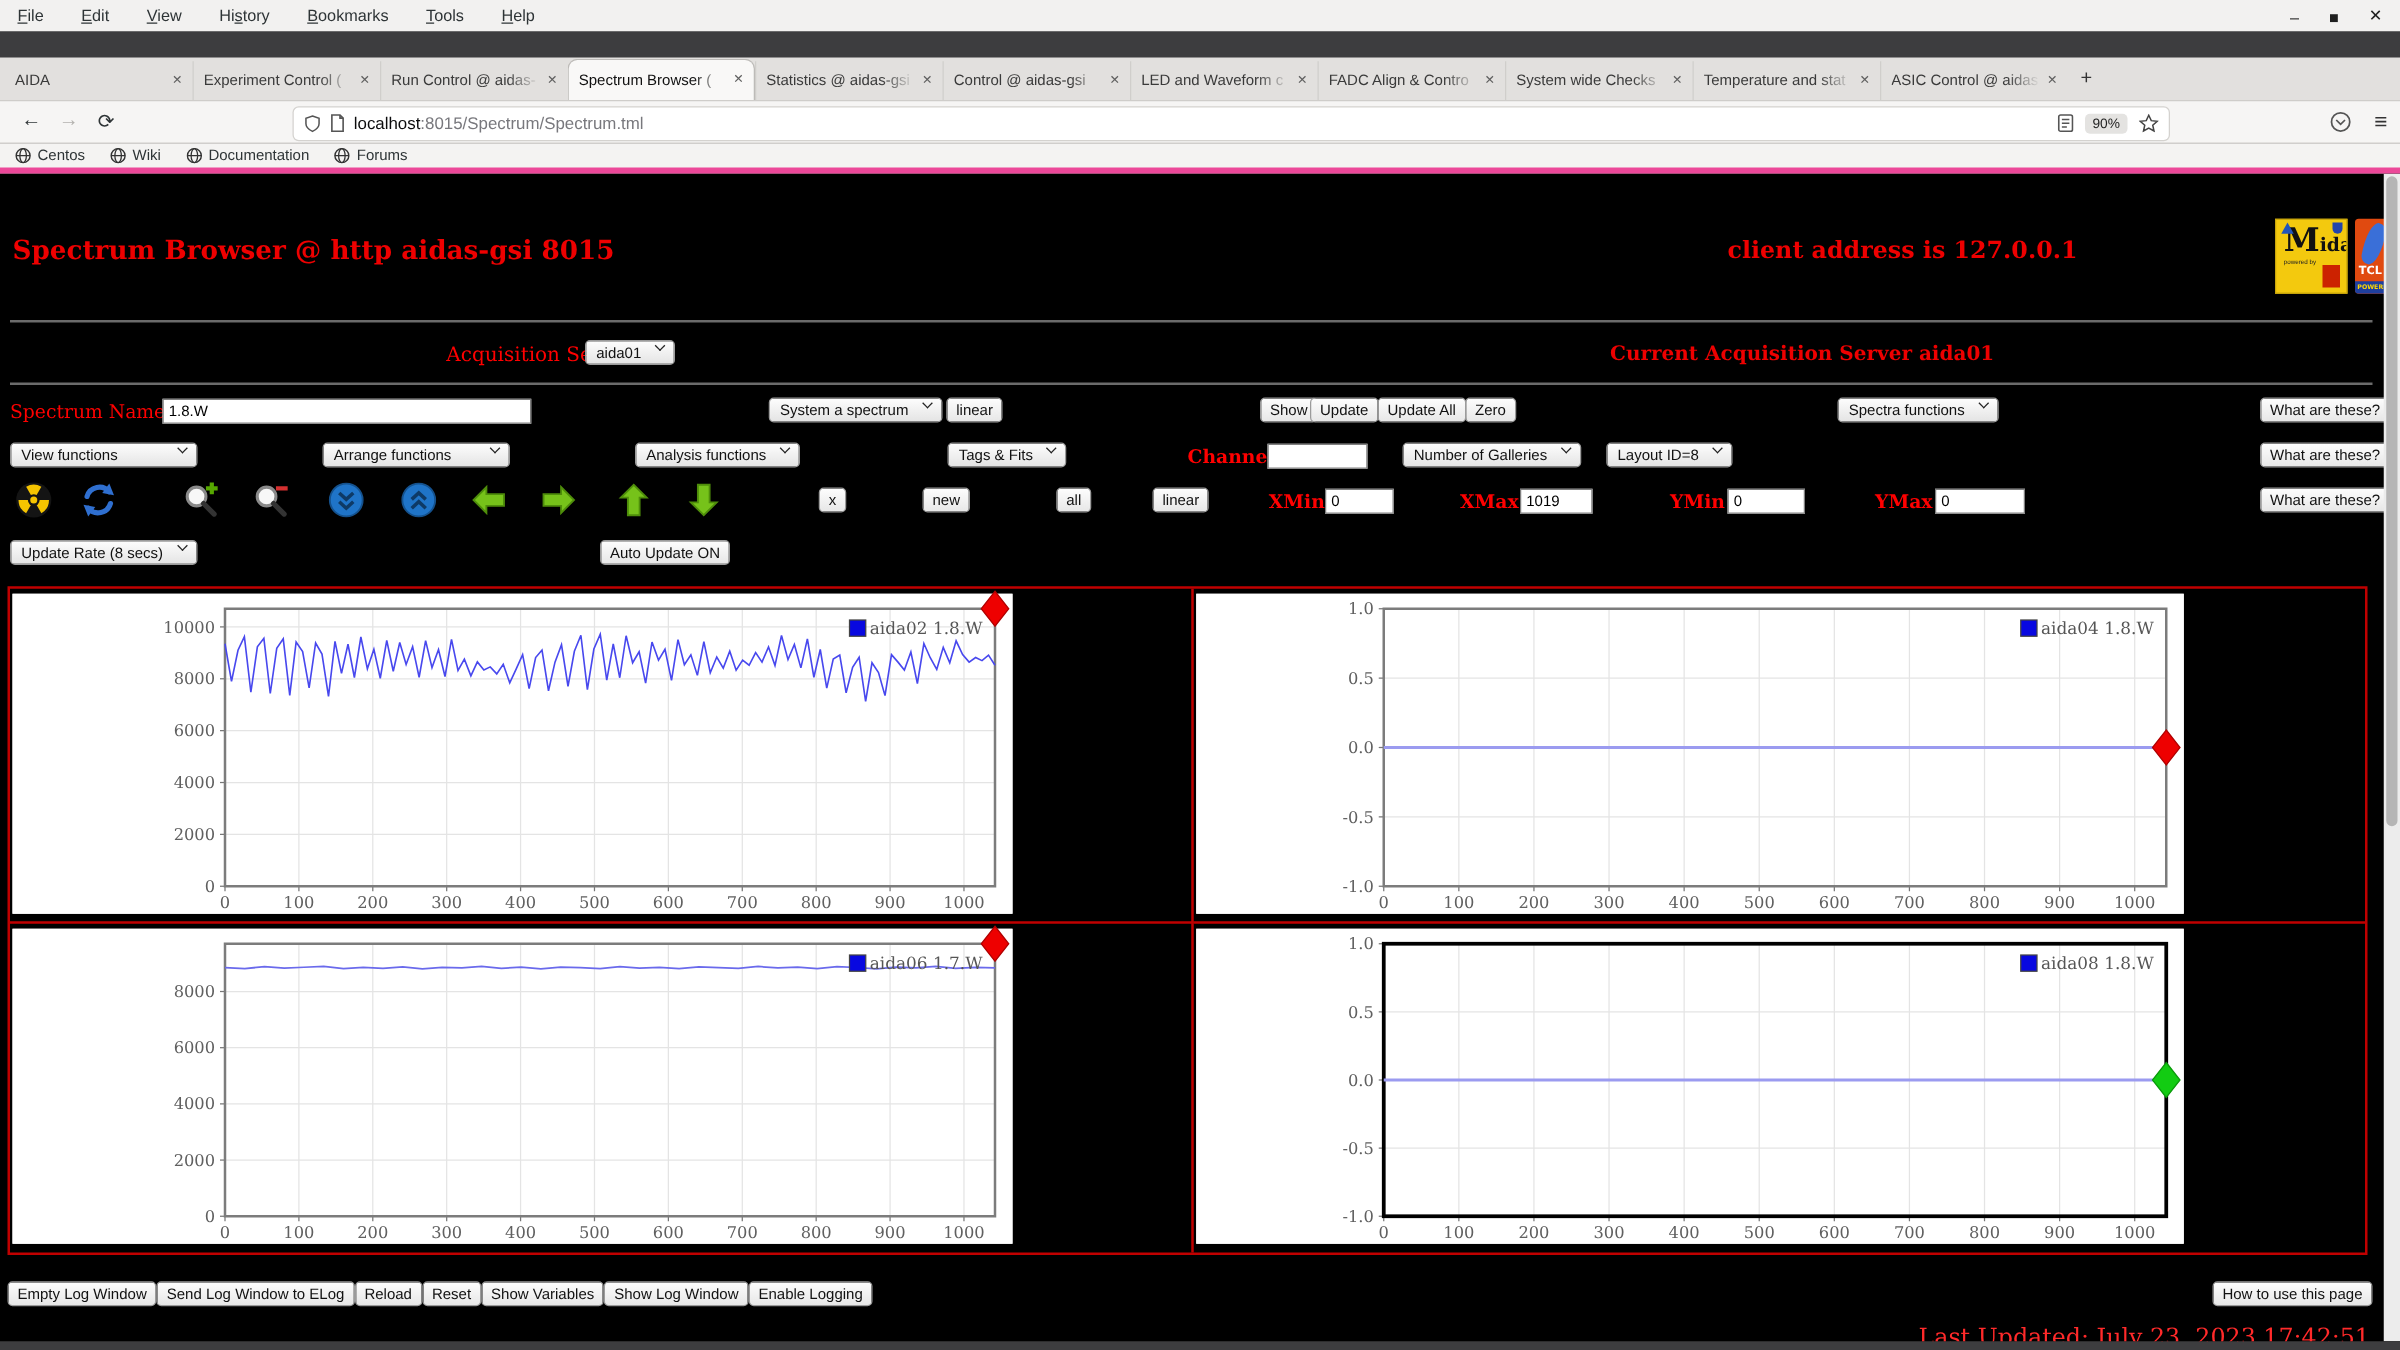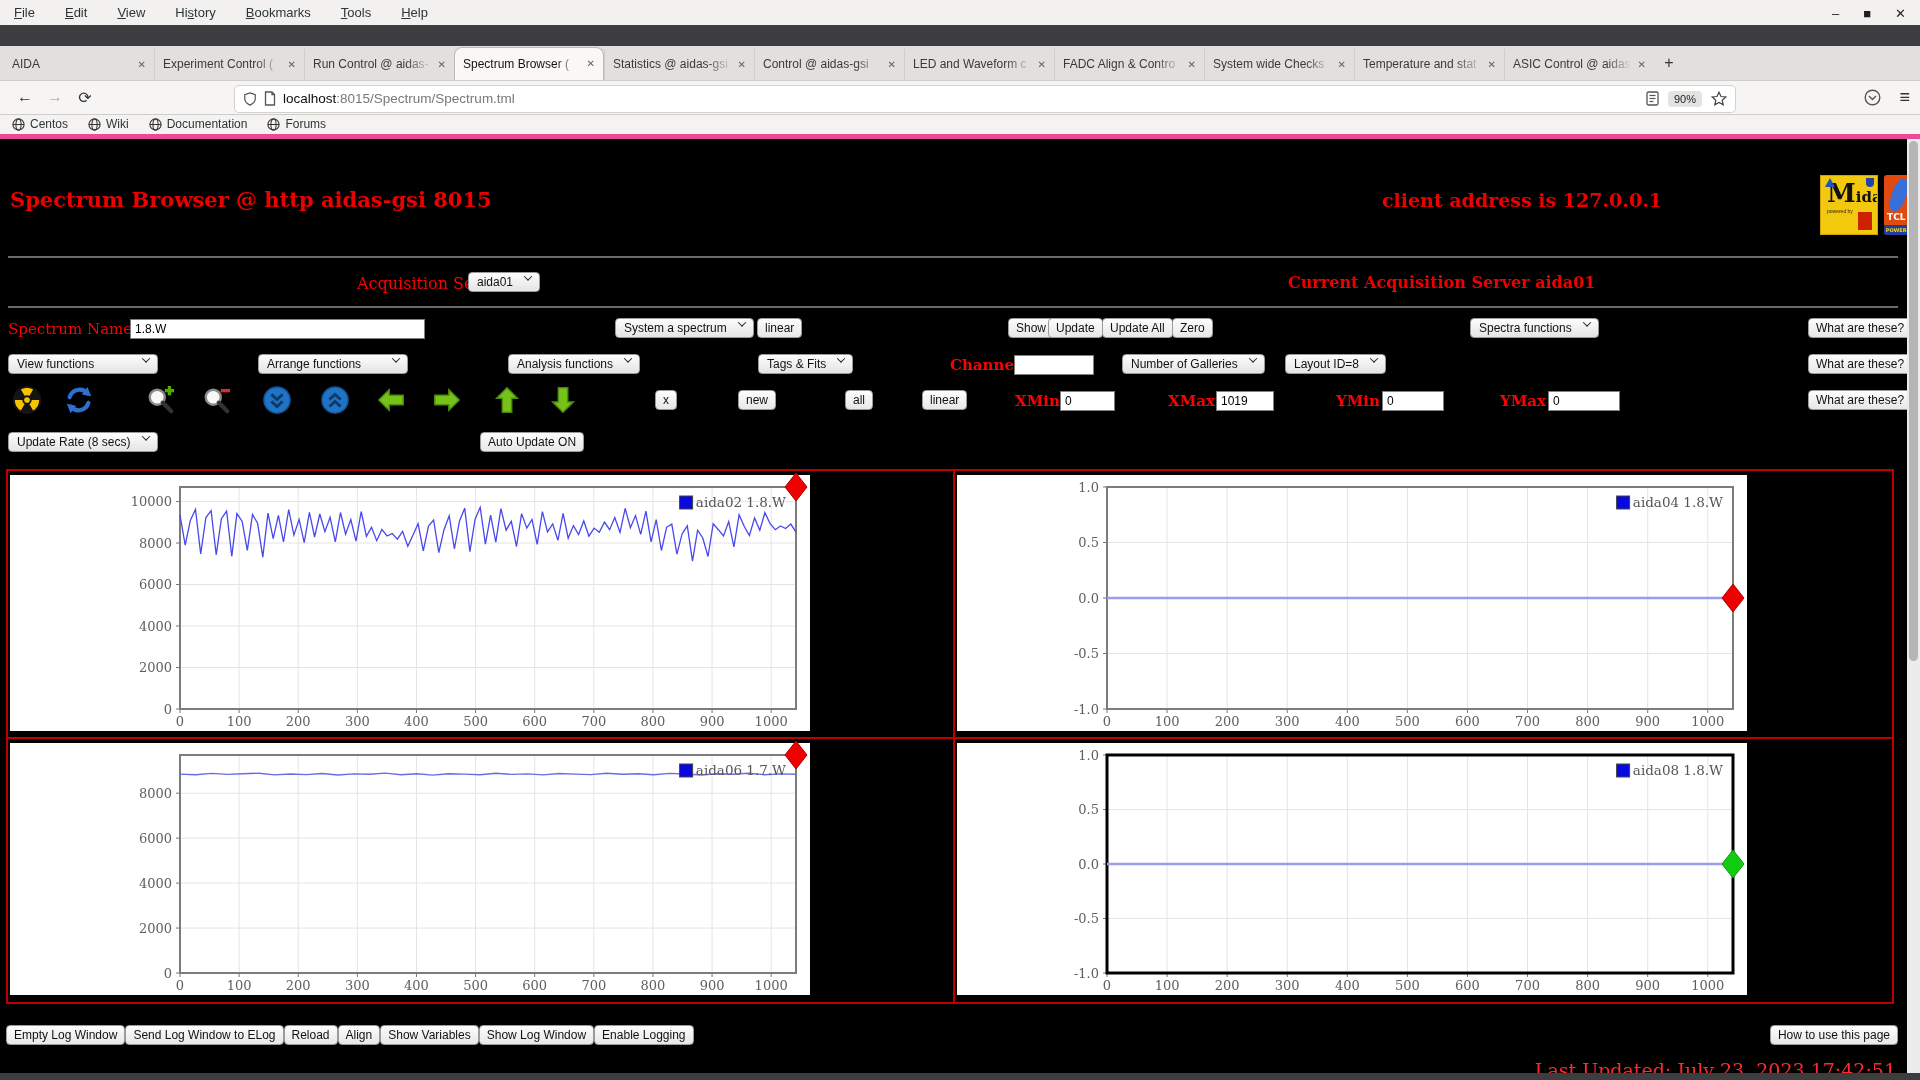--- a/index.html
+++ b/index.html
@@ -626,21 +626,21 @@
               <text x="766" y="32" class="legend" text-anchor="end">aida08 1.8.W</text>
               <path d="M 776 107 L 787 121 L 776 135 L 765 121 Z" fill="#12cc12" stroke="#0a9a0a"></path>
             </svg></div>
       </div>
     </div>
 
     <div class="footer-btns">
       <button class="btn">Empty Log Window</button>
       <button class="btn">Send Log Window to ELog</button>
       <button class="btn">Reload</button>
-      <button class="btn">Align</button>
+      <button class="btn">Reset</button>
       <button class="btn">Show Variables</button>
       <button class="btn">Show Log Window</button>
       <button class="btn">Enable Logging</button>
     </div>
     <button class="btn howto">How to use this page</button>
     <div class="last-updated">Last Updated: July 23, 2023 17:42:51</div>
     <hr class="rule" style="top:946px">
 
     <div class="scrollbar">
       <div class="scroll-thumb"></div>

